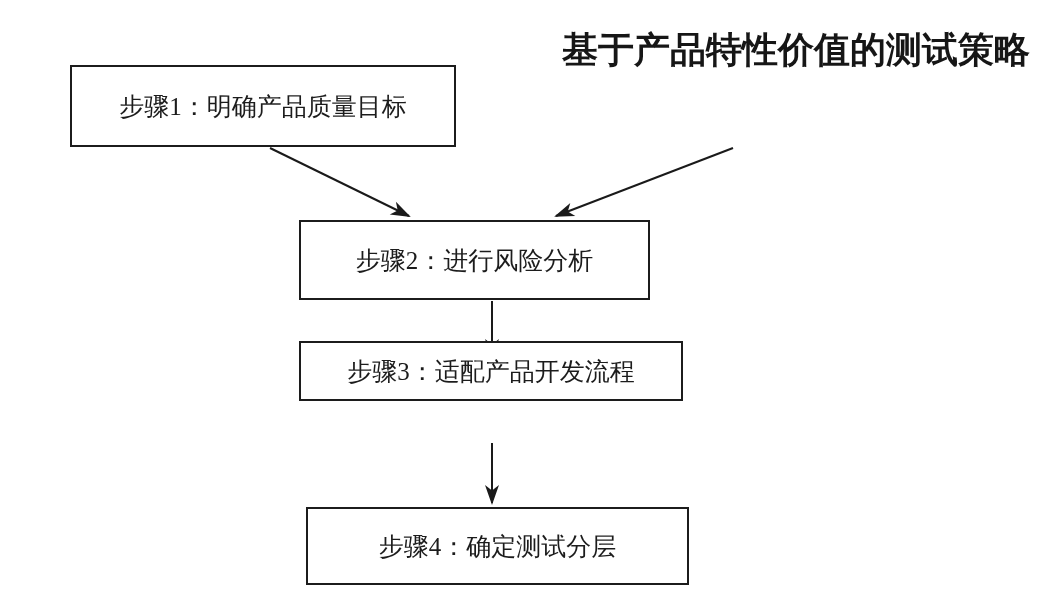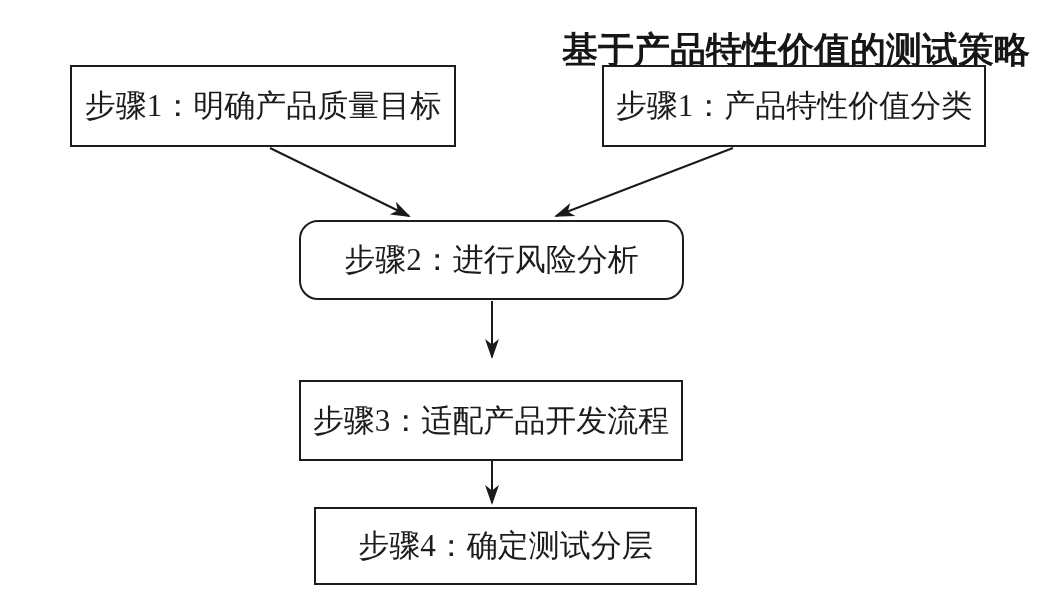--- a/index.html
+++ b/index.html
@@ -31,29 +31,29 @@
     position: absolute;
     border: 2px solid #1c1c1c;
     background: #ffffff;
     display: flex;
     align-items: center;
     justify-content: center;
     box-sizing: border-box;
   }
   .step-box .step-label {
     font-family: "Liberation Serif", serif;
-    font-size: 31px;
+    font-size: 25px;
     color: #1c1c1c;
     white-space: nowrap;
   }
   #box-left-step1  { left: 70px;  top: 65px;  width: 386px; height: 82px; }
   #box-right-step1 { left: 602px; top: 65px;  width: 384px; height: 82px; }
-  #box-step2       { left: 299px; top: 220px; width: 385px; height: 80px; border-radius: 19px; }
-  #box-step3       { left: 299px; top: 380px; width: 384px; height: 81px; }
-  #box-step4       { left: 314px; top: 507px; width: 383px; height: 78px; }
+  #box-step2       { left: 299px; top: 220px; width: 351px; height: 80px; }
+  #box-step3       { left: 299px; top: 341px; width: 384px; height: 60px; }
+  #box-step4       { left: 306px; top: 507px; width: 383px; height: 78px; }
   #arrow-layer {
     position: absolute;
     left: 0; top: 0;
     width: 1060px;
     height: 606px;
     pointer-events: none;
   }
 </style>
 </head>
 <body>
@@ -72,23 +72,20 @@
     <line x1="270" y1="148" x2="409" y2="216" stroke="#1a1a1a" stroke-width="2" marker-end="url(#ah)"></line>
     <line x1="733" y1="148" x2="556" y2="216" stroke="#1a1a1a" stroke-width="2" marker-end="url(#ah)"></line>
     <line x1="492" y1="301" x2="492" y2="357" stroke="#1a1a1a" stroke-width="2" marker-end="url(#ah)"></line>
     <line x1="492" y1="443" x2="492" y2="503" stroke="#1a1a1a" stroke-width="2" marker-end="url(#ah)"></line>
   </svg>
 
   <div id="box-left-step1" class="step-box">
     <span class="step-label">步骤1：明确产品质量目标</span>
   </div>
 
-  <div id="box-right-step1" class="step-box">
-    <span class="step-label">步骤1：产品特性价值分类</span>
-  </div>
 
   <div id="box-step2" class="step-box">
     <span class="step-label">步骤2：进行风险分析</span>
   </div>
 
   <div id="box-step3" class="step-box">
     <span class="step-label">步骤3：适配产品开发流程</span>
   </div>
 
   <div id="box-step4" class="step-box">

